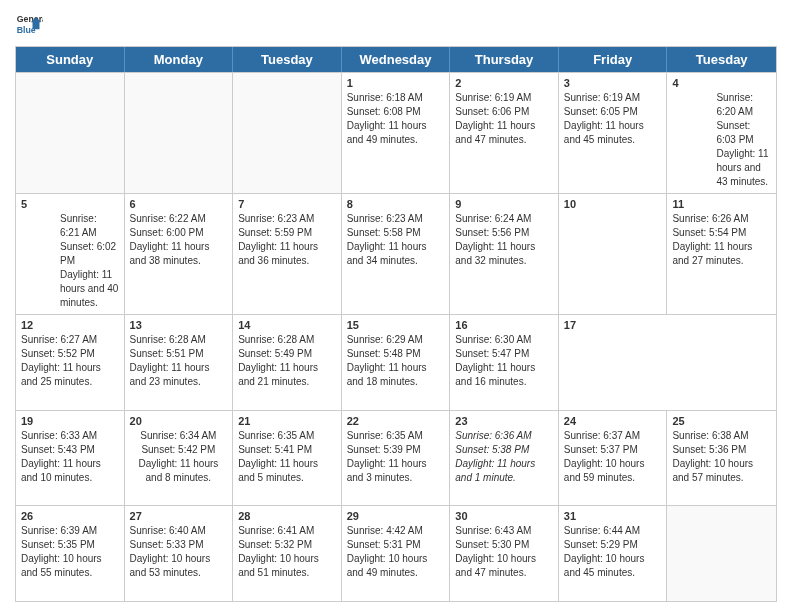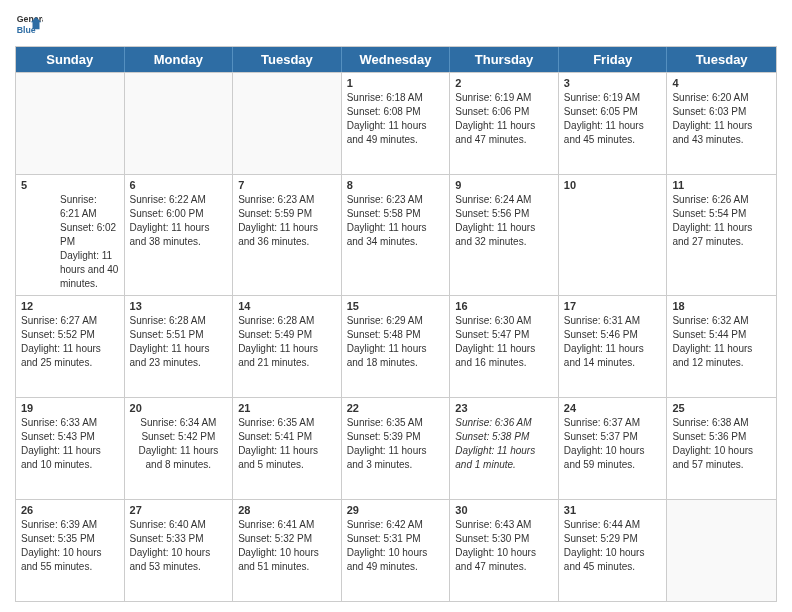--- a/index.html
+++ b/index.html
@@ -144,21 +144,21 @@
 Daylight: 11 hours and 47 minutes.</div>
           </div>
           <div class="calendar-cell">
             <span class="cell-day">3</span>
             <div class="cell-info" style="white-space: pre-line;">Sunrise: 6:19 AM
 Sunset: 6:05 PM
 Daylight: 11 hours and 45 minutes.</div>
           </div>
           <div class="calendar-cell">
             <span class="cell-day">4</span>
-            <div class="cell-info" style="white-space: pre-line;">Sunrise: 6:20 AM
+            <div class="cell-info" style="white-space: pre-line; margin-left: 44px;">Sunrise: 6:20 AM
 Sunset: 6:03 PM
 Daylight: 11 hours and 43 minutes.</div>
           </div>
         </div>
         <div class="calendar-week">
           <div class="calendar-cell">
             <span class="cell-day">5</span>
             <div class="cell-info" style="white-space: pre-line; margin-left: 39px;">Sunrise: 6:21 AM
 Sunset: 6:02 PM
 Daylight: 11 hours and 40 minutes.</div>
@@ -223,29 +223,20 @@
 Daylight: 11 hours and 18 minutes.</div>
           </div>
           <div class="calendar-cell">
             <span class="cell-day">16</span>
             <div class="cell-info" style="white-space: pre-line;">Sunrise: 6:30 AM
 Sunset: 5:47 PM
 Daylight: 11 hours and 16 minutes.</div>
           </div>
           <div class="calendar-cell">
             <span class="cell-day">17</span>
-            <div class="cell-info" style="white-space: pre-line;">Sunrise: 6:31 AM
-Sunset: 5:46 PM
-Daylight: 11 hours and 14 minutes.</div>
-          </div>
-          <div class="calendar-cell">
-            <span class="cell-day">18</span>
-            <div class="cell-info" style="white-space: pre-line;">Sunrise: 6:32 AM
-Sunset: 5:44 PM
-Daylight: 11 hours and 12 minutes.</div>
           </div>
         </div>
         <div class="calendar-week">
           <div class="calendar-cell">
             <span class="cell-day">19</span>
             <div class="cell-info" style="white-space: pre-line;">Sunrise: 6:33 AM
 Sunset: 5:43 PM
 Daylight: 11 hours and 10 minutes.</div>
           </div>
           <div class="calendar-cell">
@@ -299,21 +290,21 @@
 Daylight: 10 hours and 53 minutes.</div>
           </div>
           <div class="calendar-cell">
             <span class="cell-day">28</span>
             <div class="cell-info" style="white-space: pre-line;">Sunrise: 6:41 AM
 Sunset: 5:32 PM
 Daylight: 10 hours and 51 minutes.</div>
           </div>
           <div class="calendar-cell">
             <span class="cell-day">29</span>
-            <div class="cell-info" style="white-space: pre-line;">Sunrise: 6:42 AM
+            <div class="cell-info" style="white-space: pre-line;">Sunrise: 4:42 AM
 Sunset: 5:31 PM
 Daylight: 10 hours and 49 minutes.</div>
           </div>
           <div class="calendar-cell">
             <span class="cell-day">30</span>
             <div class="cell-info" style="white-space: pre-line;">Sunrise: 6:43 AM
 Sunset: 5:30 PM
 Daylight: 10 hours and 47 minutes.</div>
           </div>
           <div class="calendar-cell">

